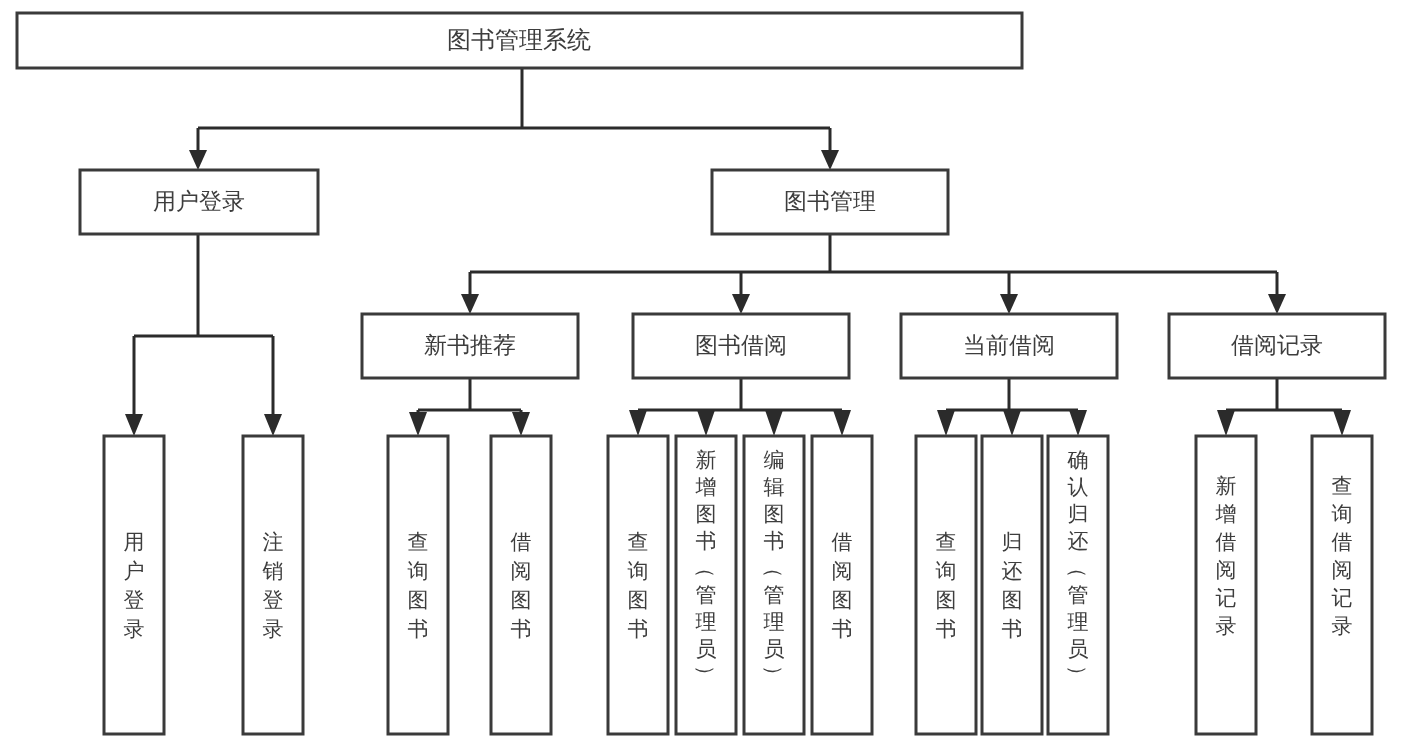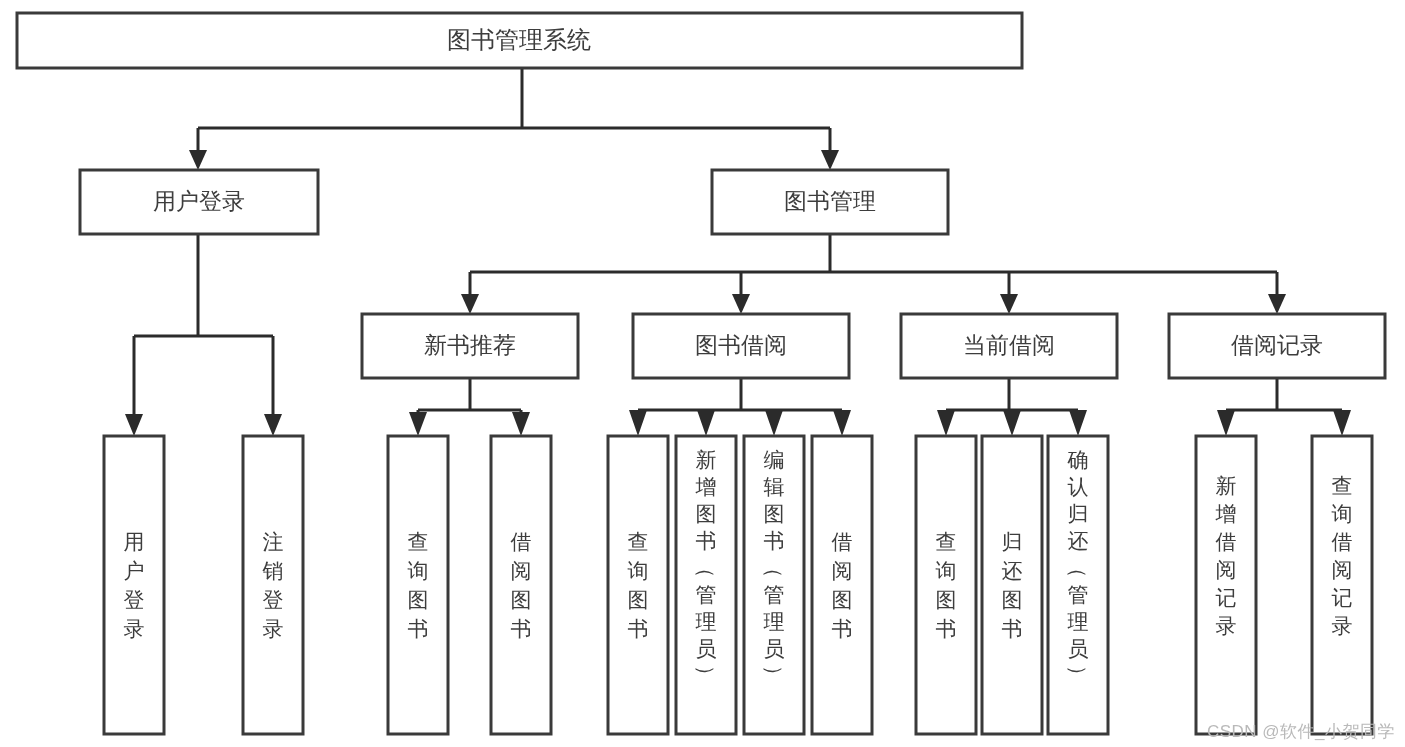--- a/index.html
+++ b/index.html
@@ -289,14 +289,13 @@
       <div class="vlabel" title="查询借阅记录" style="left: 1312px; top: 472px; width: 60px; height: 168px;">
         <span style="height: 28px; line-height: 28px; font-size: 21px;">查</span>
         <span style="height: 28px; line-height: 28px; font-size: 21px;">询</span>
         <span style="height: 28px; line-height: 28px; font-size: 21px;">借</span>
         <span style="height: 28px; line-height: 28px; font-size: 21px;">阅</span>
         <span style="height: 28px; line-height: 28px; font-size: 21px;">记</span>
         <span style="height: 28px; line-height: 28px; font-size: 21px;">录</span>
       </div>
     </div>
 
-  <div class="watermark">CSDN @软件_小贺同学</div>
 </div>
 
 </body></html>

